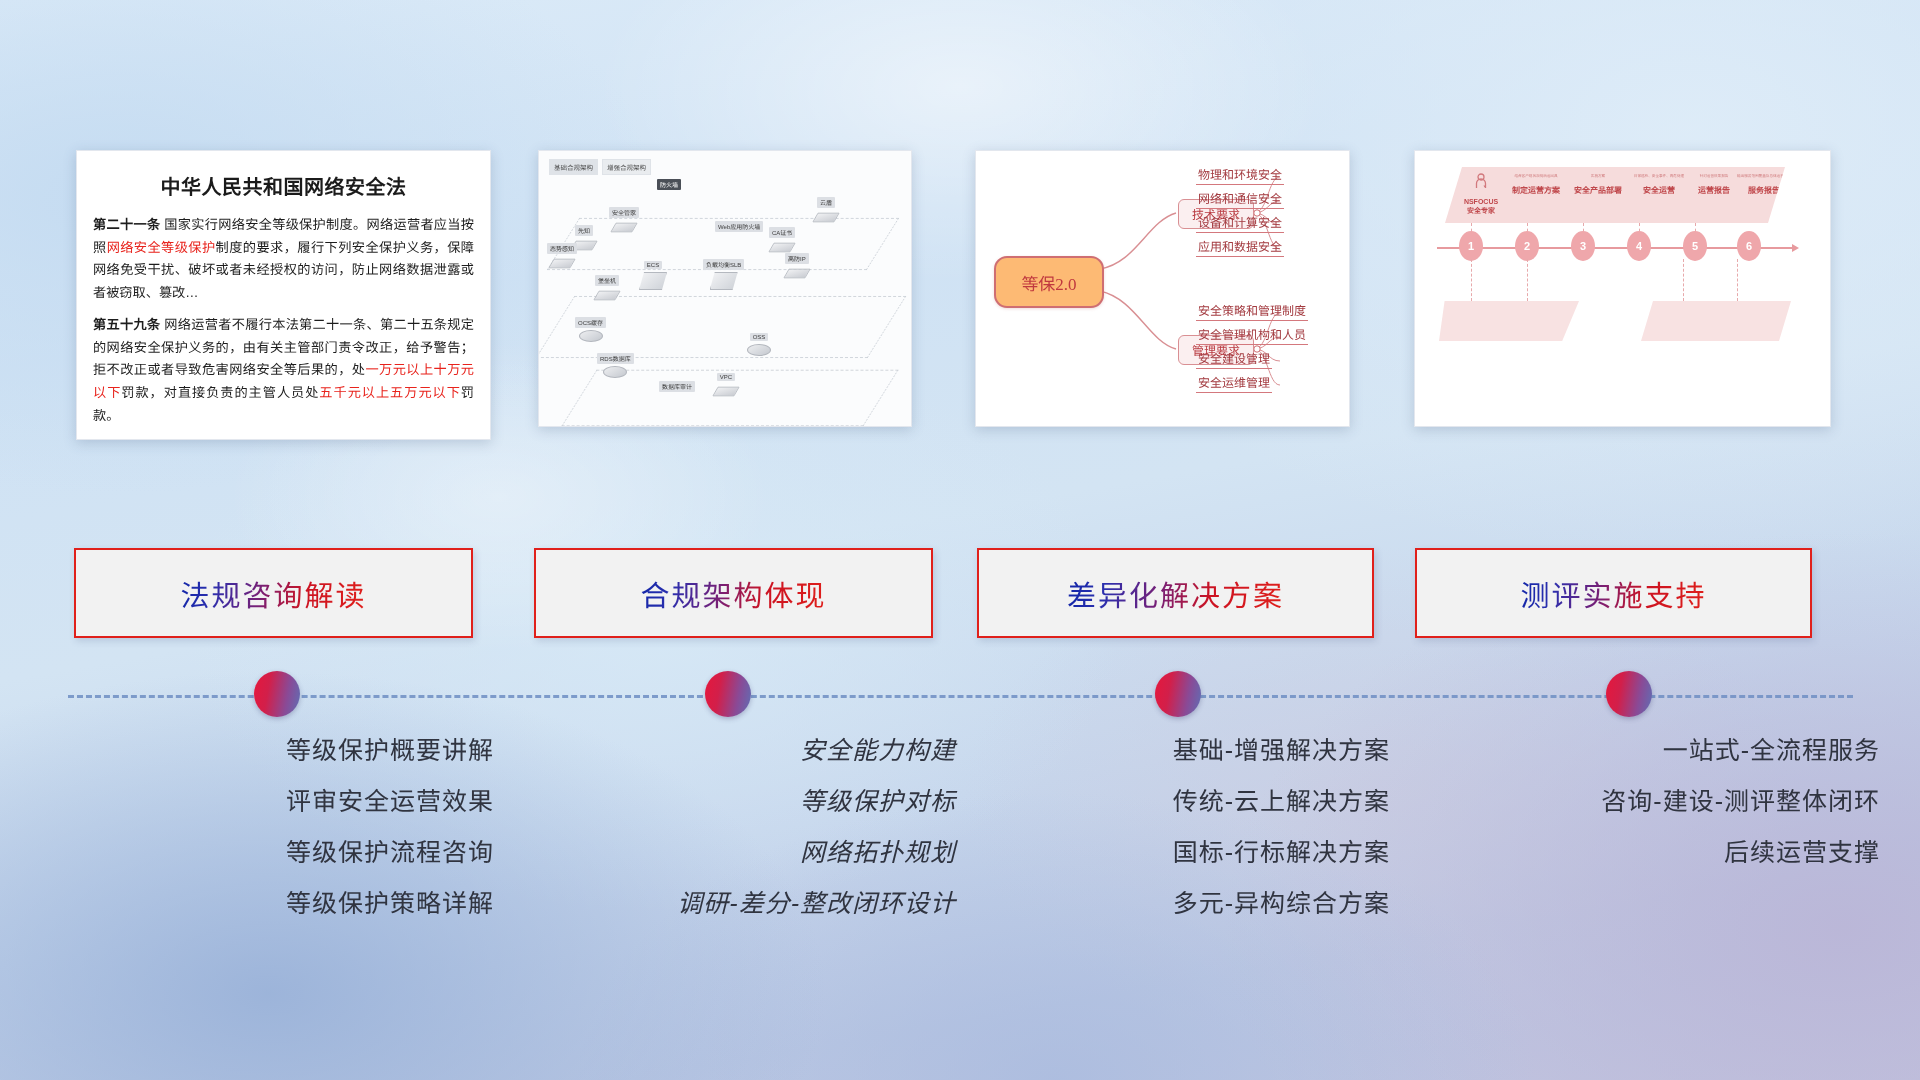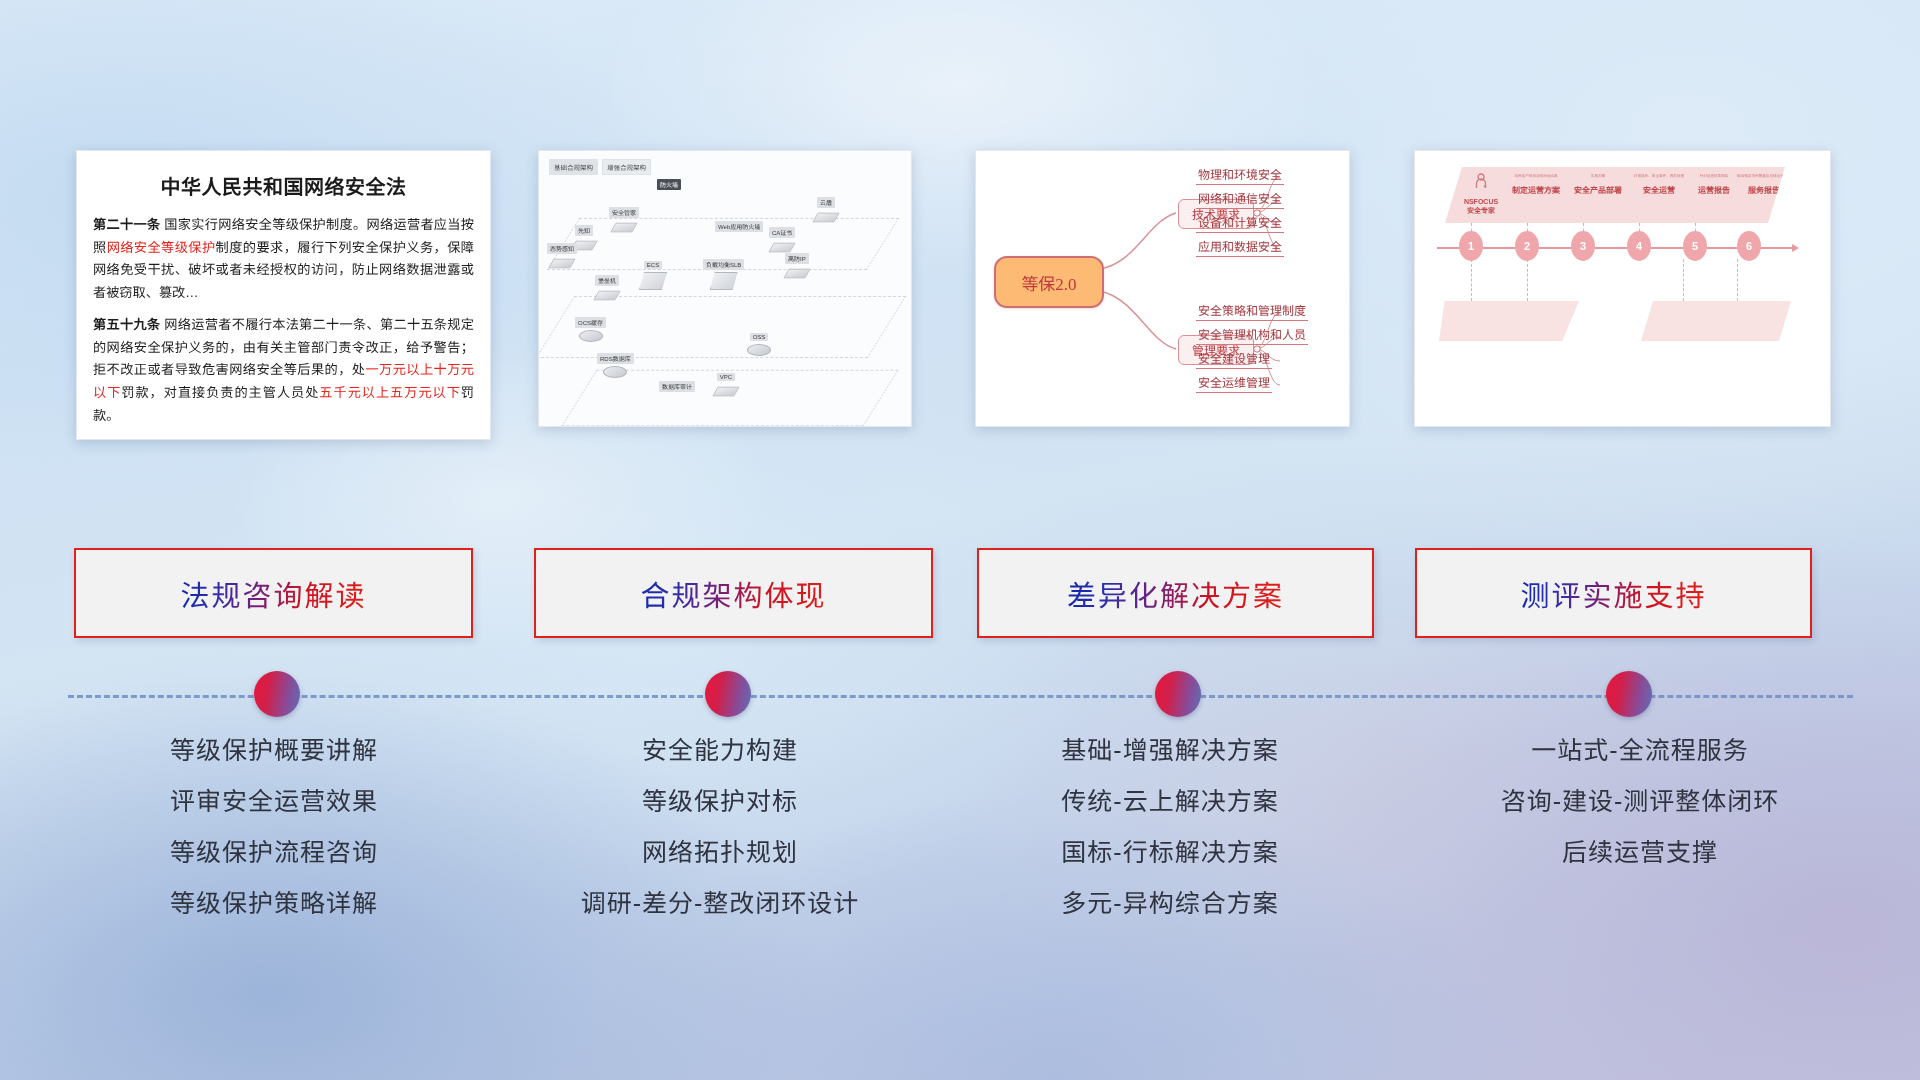--- a/index.html
+++ b/index.html
@@ -161,27 +161,27 @@
   .tdash{position:absolute;top:2px;left:0;width:100%;height:0;
     border-top:3px dashed #6f8fc4;opacity:.85;}
   .tdot{
     position:absolute;top:-22px;width:46px;height:46px;border-radius:50%;
     background:linear-gradient(100deg,#e6173c 0%,#d21f4a 32%,#8a4a96 70%,#5e6fb5 100%);
     box-shadow:0 2px 5px rgba(60,60,110,.3);
   }
 
   
   .lists{position:absolute;top:738px;left:0;width:1920px;height:240px;}
-  .col{position:absolute;top:0;text-align:center;}
+  .col{position:absolute;top:0;text-align:right;}
   .col .it{
     font-size:25px;color:#303440;line-height:1;margin-bottom:26px;
     letter-spacing:1px;white-space:nowrap;
   }
   .col.l1{left:54px;width:440px;}
-  .col.l2{left:500px;width:440px;}
+  .col.l2{left:516px;width:440px;font-style:italic;}
   .col.l3{left:950px;width:440px;}
   .col.l4{left:1400px;width:480px;}
 </style>
 </head>
 <body>
 
 <div id="bg" class="layer"></div>
 <div id="bg2" class="layer"></div>
 
 <div class="cards">

